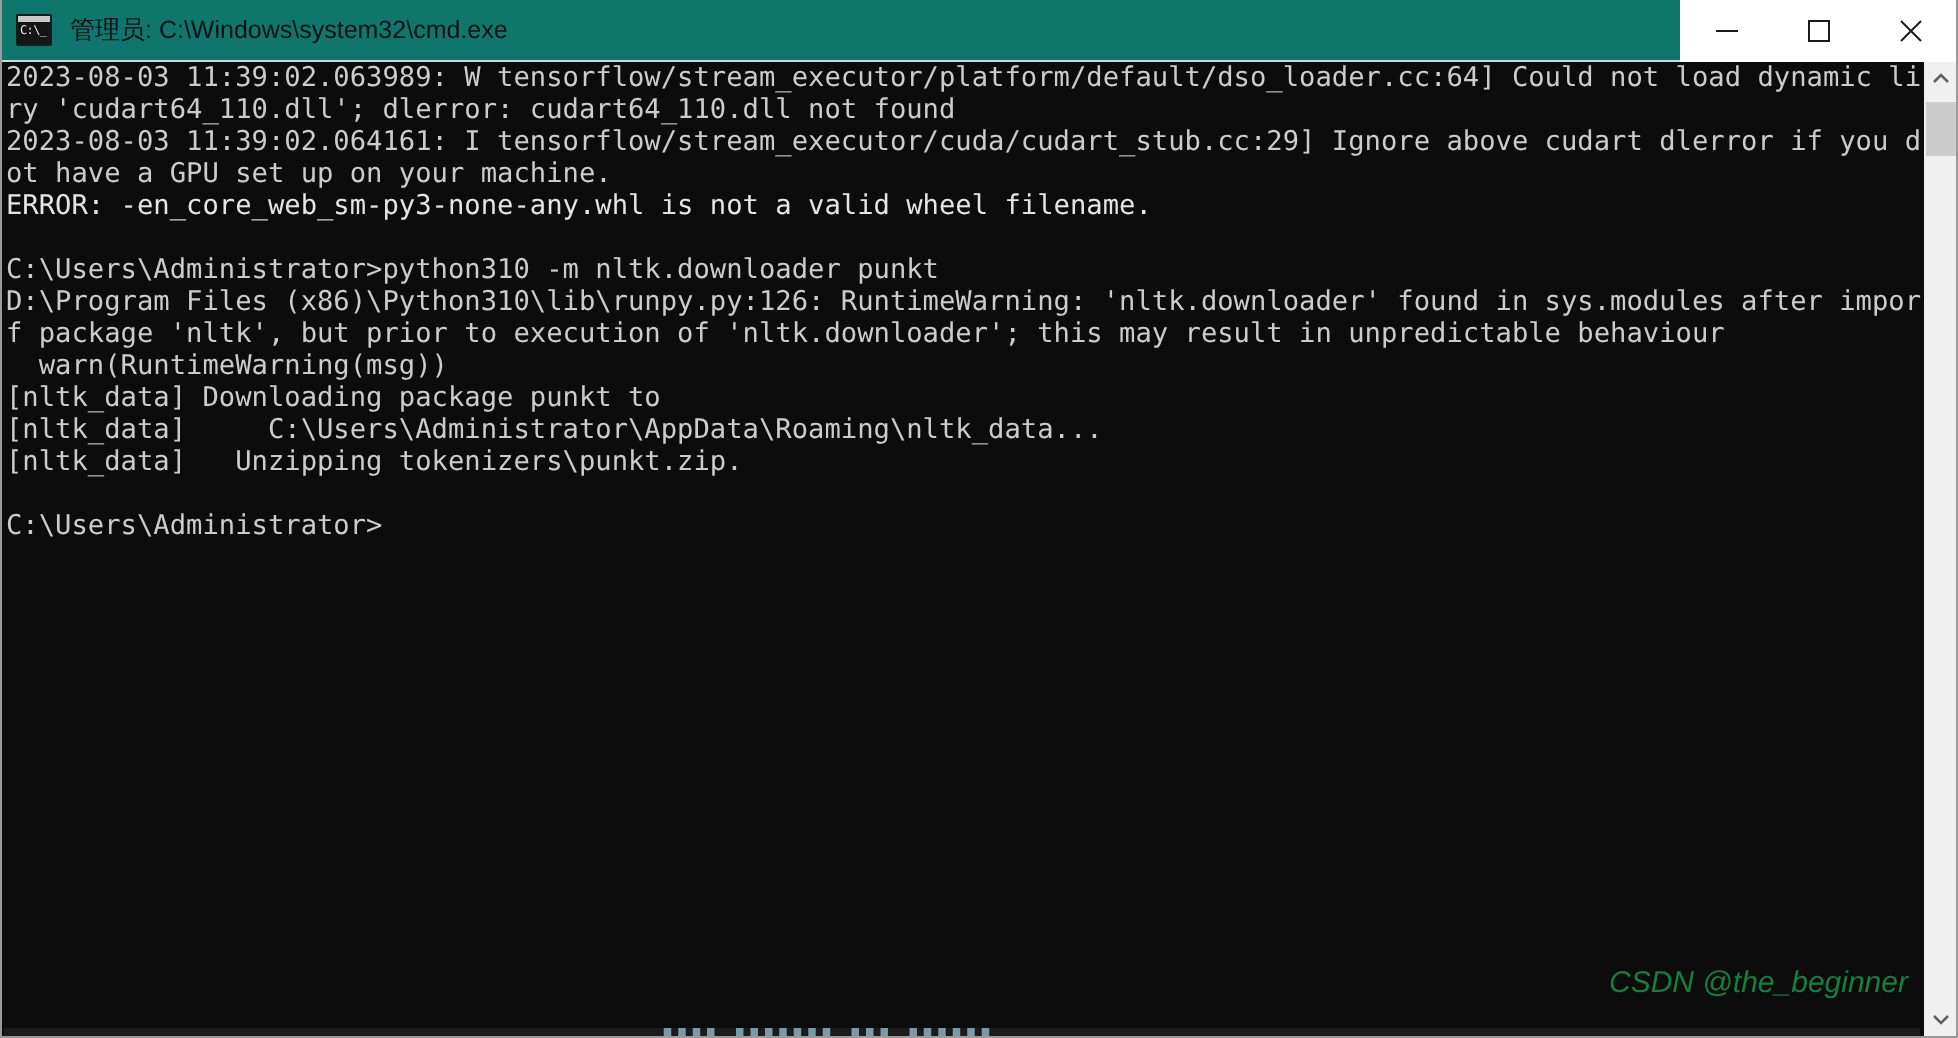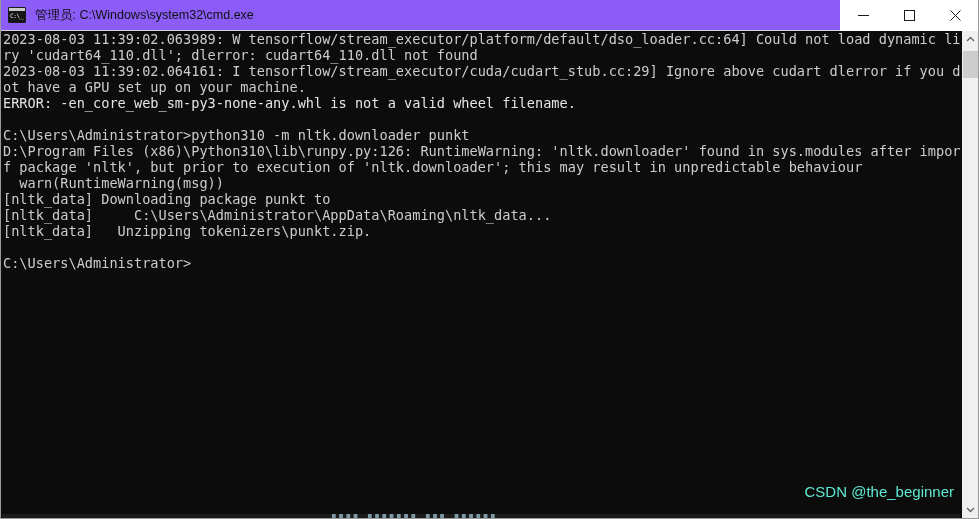--- a/index.html
+++ b/index.html
@@ -19,21 +19,21 @@
     height: 519px;
     background: #0c0c0c;
     border: 1px solid #9a9a9a;
     border-top: none;
     overflow: hidden;
   }
 
   
   .titlebar {
     height: 31px;
-    background: #8b5cf6;
+    background: #0f766e;
     border-bottom: 1px solid #d6d6d6;
     display: flex;
     align-items: center;
     position: relative;
     z-index: 5;
     gap: 31px;
   }
   .title-left {
     display: flex;
     align-items: center;
@@ -146,23 +146,24 @@
     background: #f0f0f0;
   }
 
   
   .watermark {
     position: absolute;
     right: 24px;
     bottom: 18px;
     font-family: "Liberation Sans", sans-serif;
     font-size: 15px;
-    color: #5eead4;
+    color: #15803d;
     white-space: nowrap;
     z-index: 3;
+    font-style: italic;
   }
 
   
   .bg-sliver {
     position: absolute;
     left: 1px; right: 18px; bottom: 0;
     height: 4px;
     background: #1b1b1b;
     overflow: hidden;
     z-index: 1;

